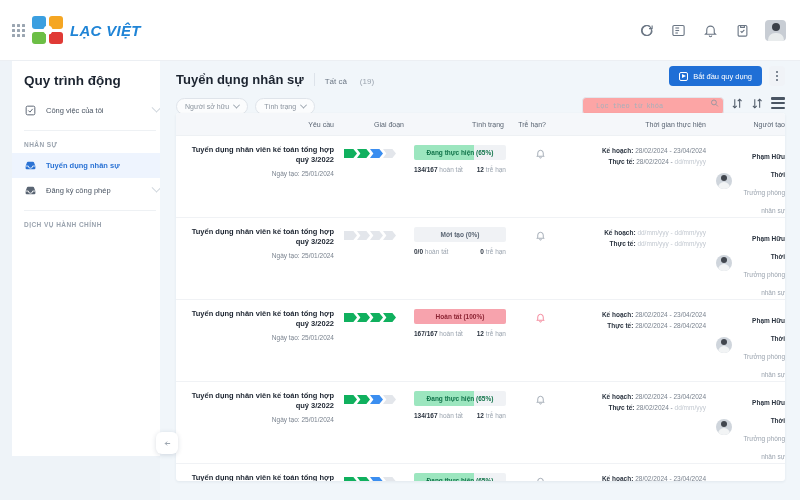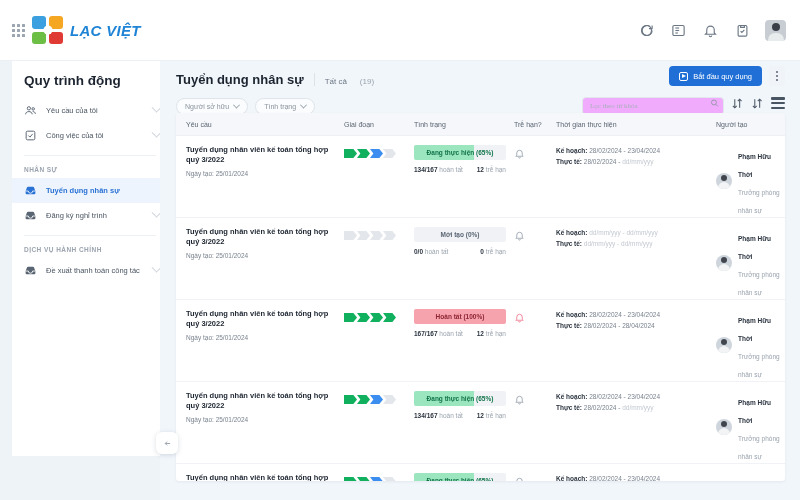--- a/index.html
+++ b/index.html
@@ -87,37 +87,38 @@
     font-size: 7.5px; font-family: inherit; cursor: pointer; white-space: nowrap;
   }
   .btn-primary .play { width: 9px; height: 9px; border: 1px solid #fff; border-radius: 2px; display: flex; align-items: center; justify-content: center; }
   .btn-primary .play::after { content: ""; border-left: 4px solid #fff; border-top: 2.5px solid transparent; border-bottom: 2.5px solid transparent; margin-left: 1px; }
   .kebab { width: 16px; height: 20px; display: flex; flex-direction: column; align-items: center; justify-content: center; gap: 2px; background: #f0f3f7; border-radius: 4px; cursor: pointer; }
   .kebab i { width: 2px; height: 2px; border-radius: 50%; background: #5a6573; display: block; }
 
   .search-box { position: relative; width: 142px; height: 18px; }
   .search-box input {
     width: 100%; height: 100%; border: 1px solid #e2e7ed; border-radius: 4px;
-    background: #f0abfc; font-size: 7px; color: #4a5563; padding: 0 18px 0 7px;
-    font-family: Liberation Serif, serif; outline: none;
+    background: #fca5a5; font-size: 7px; color: #4a5563; padding: 0 18px 0 13px;
+    font-family: Liberation Mono, monospace; outline: none;
   }
   .search-box input::placeholder { color: #a7b0ba; }
   .search-box .sicon { position: absolute; right: 5px; top: 50%; transform: translateY(-50%); width: 9px; height: 9px; color: #8a939e; }
   .sort-ic { width: 13px; height: 13px; color: #4a5563; cursor: pointer; }
   .view-ic { width: 14px; height: 12px; display: flex; flex-direction: column; justify-content: space-between; cursor: pointer; }
   .view-ic i { display: block; height: 2.5px; background: #4a5563; border-radius: 1px; }
   .view-ic i:nth-child(1) { width: 14px; }
   .view-ic i:nth-child(2) { width: 14px; }
   .view-ic i:nth-child(3) { width: 14px; }
 
   
   .card {
     position: absolute; left: 176px; top: 113px; width: 609px; height: 368px;
     background: #fff; border-radius: 3px; box-shadow: 0 1px 3px rgba(30,50,80,.07);
     overflow: hidden;
+    text-align: right;
   }
   .thead { display: flex; align-items: center; height: 23px; background: #f5f7fa; border-bottom: 1px solid #eef1f4; }
   .th { font-size: 7px; color: #5a6573; padding-left: 10px; }
   .c-req   { width: 158px; }
   .c-stage { width: 70px; }
   .c-state { width: 100px; }
   .c-late  { width: 42px; }
   .c-time  { width: 160px; }
   .c-owner { width: 79px; }
 
@@ -223,32 +224,20 @@
       <span class="avatar-top">
         <span class="body"></span>
           <span class="head"></span>
       </span>
     </div>
   </div>
 
   <div class="sidebar">
     <div class="side-title">Quy trình động</div>
 
-    <div class="side-item">
-      <span class="si-icon">
-        <svg viewBox="0 0 24 24" fill="none" stroke="currentColor" stroke-width="1.8">
-            <circle cx="9" cy="8" r="3"></circle>
-            <circle cx="17" cy="9" r="2.3"></circle>
-            <path d="M3 19c0-3.3 2.7-5 6-5s6 1.7 6 5"></path>
-            <path d="M16 14c2.8 0 5 1.5 5 4.2"></path>
-          </svg>
-      </span>
-      <span class="label">Yêu cầu của tôi</span>
-      <span class="chev"></span>
-    </div>
 
     <div class="side-item">
       <span class="si-icon">
         <svg viewBox="0 0 24 24" fill="none" stroke="currentColor" stroke-width="1.8">
             <rect x="4" y="4" width="16" height="16" rx="2.5"></rect>
             <path d="M8 12l3 3 5-6"></path>
           </svg>
       </span>
       <span class="label">Công việc của tôi</span>
       <span class="chev"></span>
@@ -268,39 +257,29 @@
       <span class="label">Tuyển dụng nhân sự</span>
     </div>
 
     <div class="side-item">
       <span class="si-icon">
         <svg viewBox="0 0 24 24" fill="currentColor">
             <path d="M3 13l2.5-6.5A2 2 0 0 1 7.4 5h9.2a2 2 0 0 1 1.9 1.5L21 13v4a2 2 0 0 1-2 2H5a2 2 0 0 1-2-2z"></path>
             <path d="M3 13h5a4 4 0 0 0 8 0h5" fill="none" stroke="#ffffff" stroke-width="1.6"></path>
           </svg>
       </span>
-      <span class="label">Đăng ký nghỉ trình</span>
+      <span class="label">Đăng ký công phép</span>
       <span class="chev"></span>
     </div>
 
     <div class="side-sep"></div>
 
     <div class="side-group">DỊCH VỤ HÀNH CHÍNH</div>
 
 
-    <div class="side-item">
-      <span class="si-icon">
-        <svg viewBox="0 0 24 24" fill="currentColor">
-            <path d="M3 13l2.5-6.5A2 2 0 0 1 7.4 5h9.2a2 2 0 0 1 1.9 1.5L21 13v4a2 2 0 0 1-2 2H5a2 2 0 0 1-2-2z"></path>
-            <path d="M3 13h5a4 4 0 0 0 8 0h5" fill="none" stroke="#ffffff" stroke-width="1.6"></path>
-          </svg>
-      </span>
-      <span class="label">Đề xuất thanh toán công tác</span>
-      <span class="chev"></span>
-    </div>
   </div>
 
   <div class="collapse-btn">
     <svg viewBox="0 0 24 24" fill="none" stroke="currentColor" stroke-width="2.6">
         <line x1="19" y1="12" x2="6" y2="12"></line>
         <polyline points="11,7 6,12 11,17"></polyline>
       </svg>
   </div>
 
   <div class="main">

